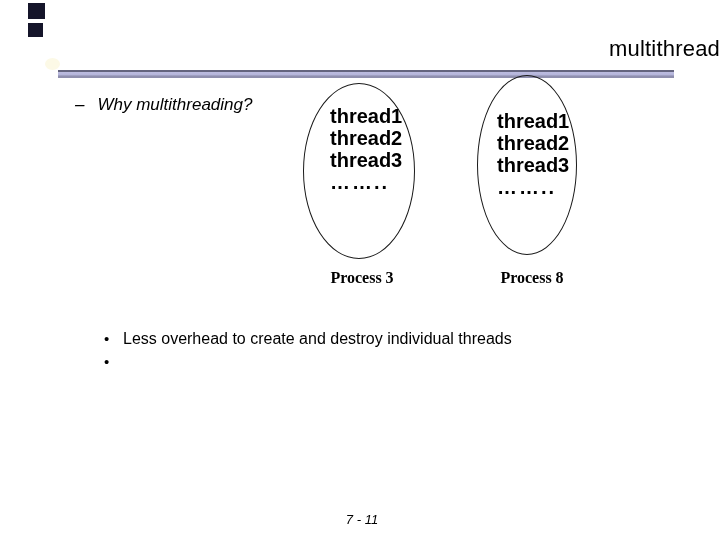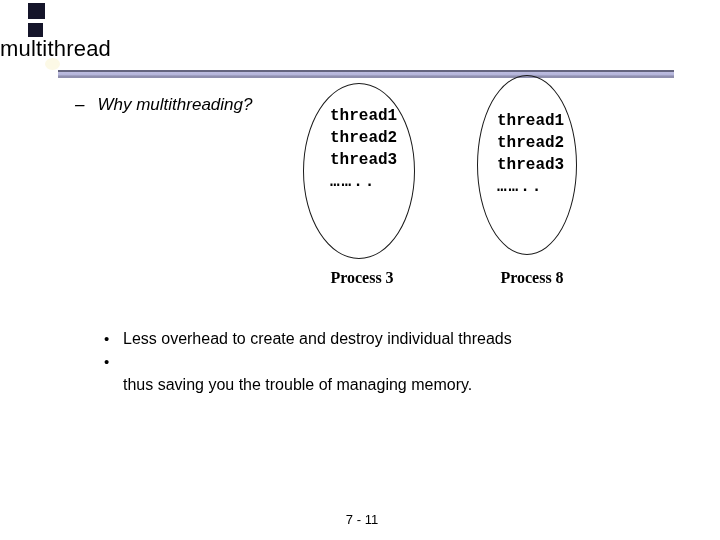--- a/index.html
+++ b/index.html
@@ -29,21 +29,21 @@
     width: 15px; height: 12px;
     background: #fcf9e6;
     border-radius: 50%;
   }
   
   .title {
     position: absolute;
     left: 0; right: 0;
     top: 36px;
     margin: 0;
-    text-align: left;
+    text-align: right;
     font-size: 22px;
     font-weight: normal;
     letter-spacing: 0.2px;
   }
   
   .rule {
     position: absolute;
     left: 58px;
     top: 70px;
     width: 616px;
@@ -68,23 +68,23 @@
   .ellipse {
     position: absolute;
     border: 1px solid #1a1a1a;
     border-radius: 50%;
     background: transparent;
   }
   .e1 { left: 303px; top: 83px; width: 110px; height: 174px; }
   .e2 { left: 477px; top: 75px; width: 98px;  height: 178px; }
   .threads {
     position: absolute;
-    font-family: Liberation Mono, monospace;
+    font-family: Liberation Sans, sans-serif;
     font-weight: bold;
-    font-size: 16px;
+    font-size: 20px;
     line-height: 22px;
     white-space: nowrap;
   }
   .t1 { left: 330px; top: 105px; }
   .t2 { left: 497px; top: 110px; }
   .threads .dots { letter-spacing: 2px; }
   .plabel {
     position: absolute;
     top: 269px;
     font-family: "Liberation Serif", "DejaVu Serif", serif;
@@ -111,20 +111,21 @@
   }
   .bline .btext { white-space: nowrap; text-align: right; }
   
   .footer {
     position: absolute;
     left: 0; right: 0;
     top: 512px;
     padding-left: 4px;
     text-align: center;
     font-size: 13px;
+    font-style: italic;
   }
 </style>
 </head>
 <body>
 
 <div class="slide">
 
   <div class="corner-sq sq1"></div>
   <div class="corner-sq sq2"></div>
   <div class="smudge"></div>
@@ -163,19 +164,18 @@
       <span class="btext">Less overhead to create and destroy individual threads</span>
     </div>
     <div class="bline">
       <span class="bullet">•</span>
     </div>
     <div class="bline">
       <span class="bullet"></span>
     </div>
     <div class="bline">
       <span class="bullet"></span>
-      <span class="btext">thus saving you the trouble of managing memory.</span>
     </div>
   </div>
 
   <div class="footer">7 - 11</div>
 
 </div>
 
 </body></html>

